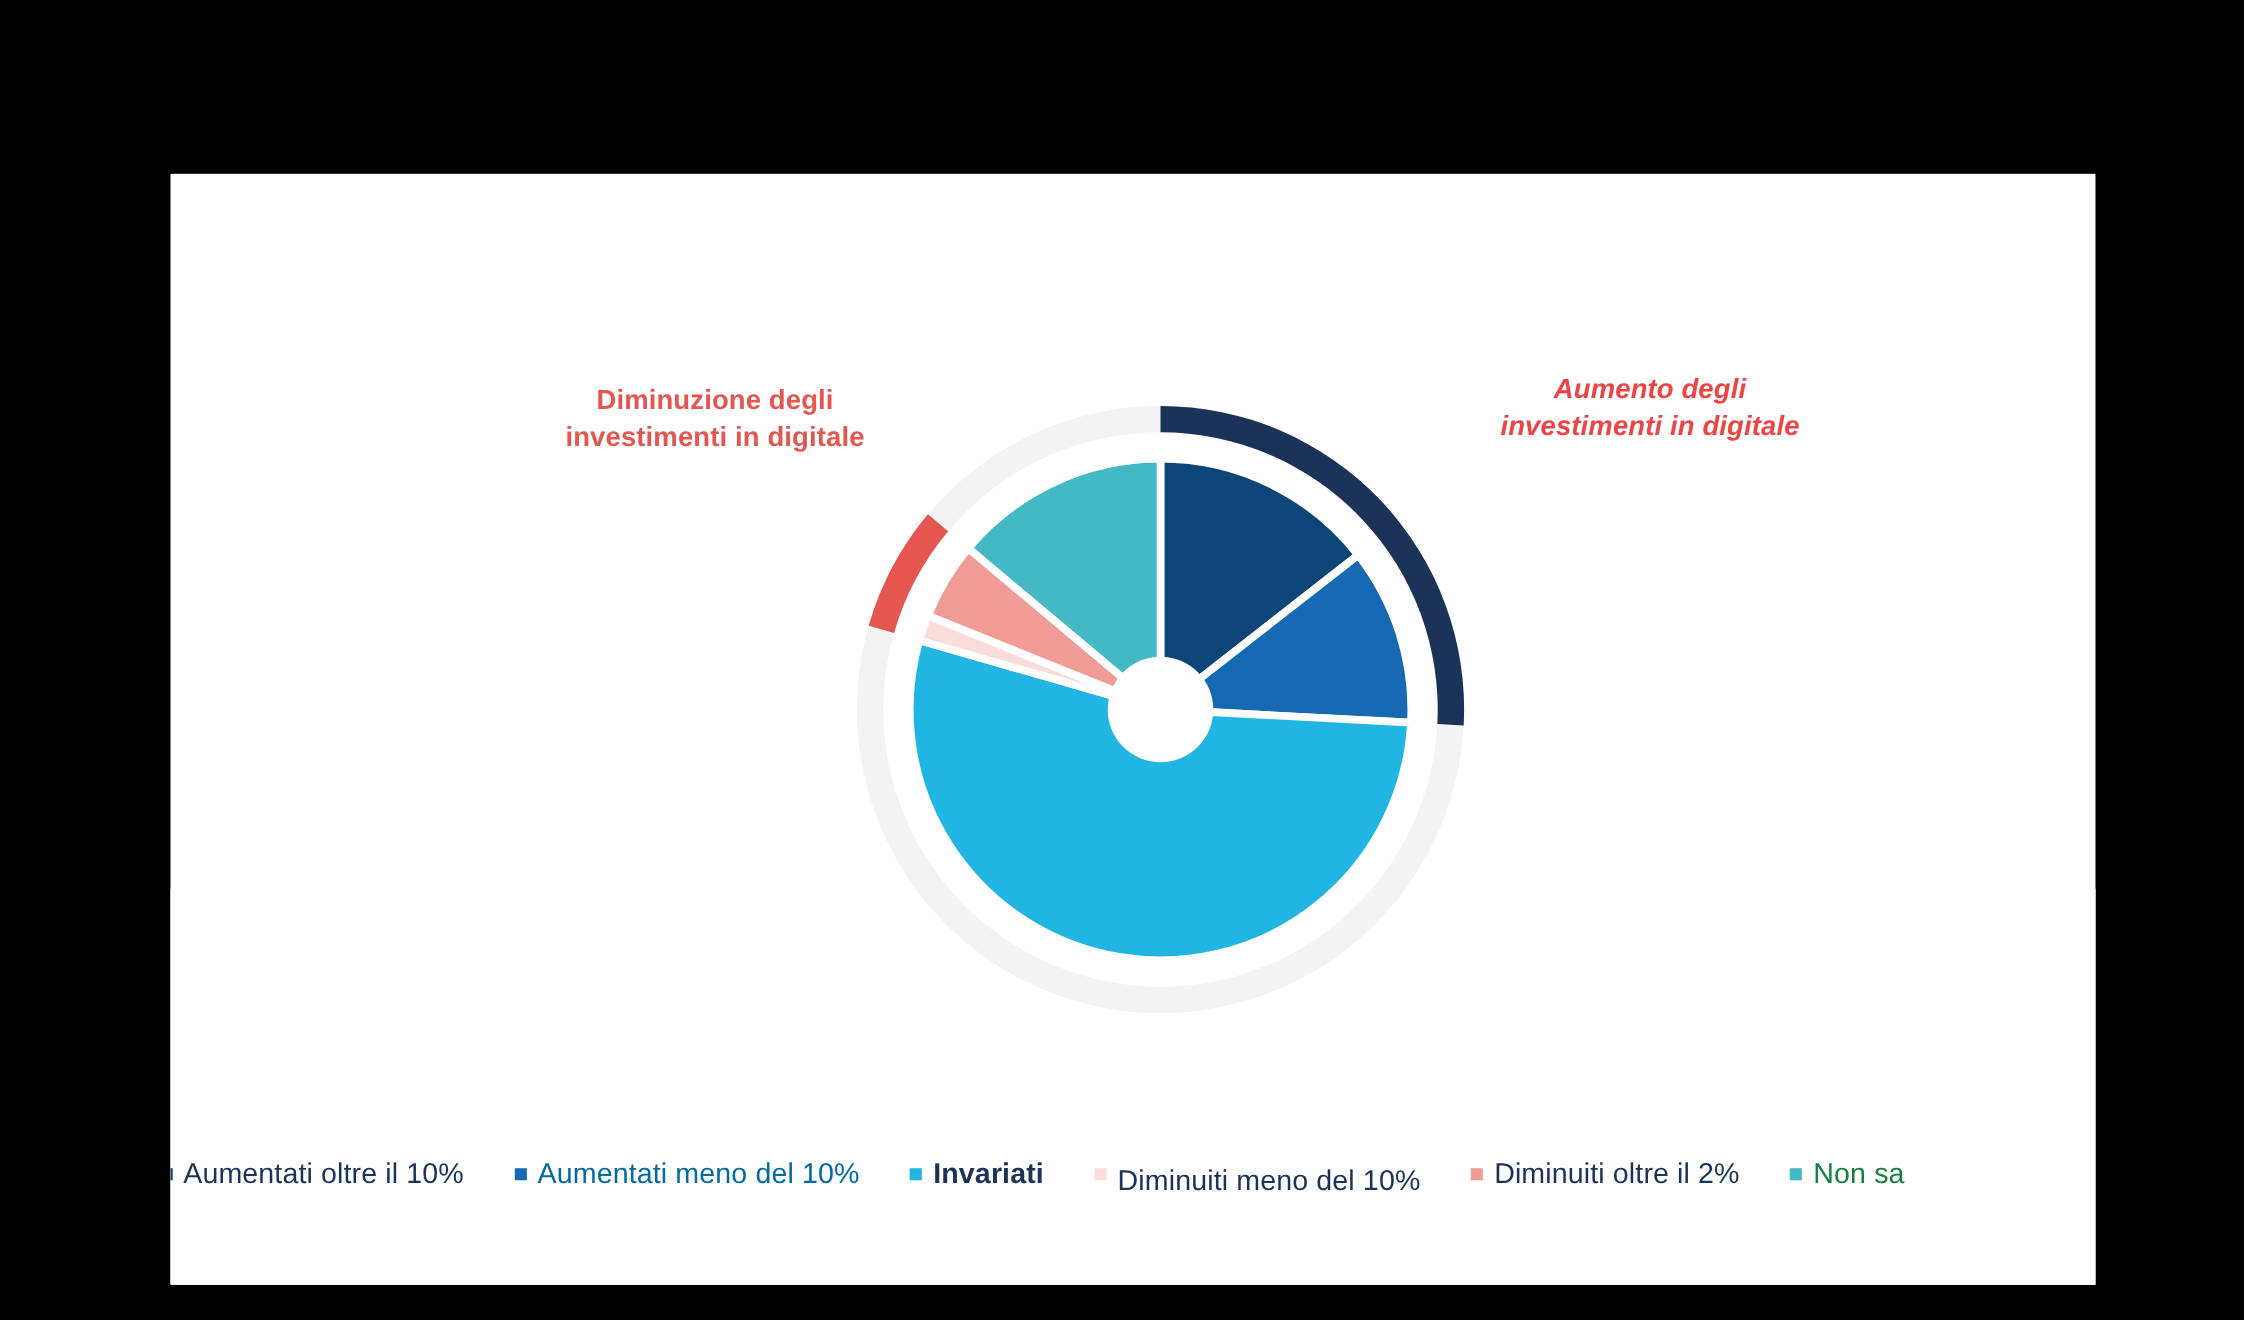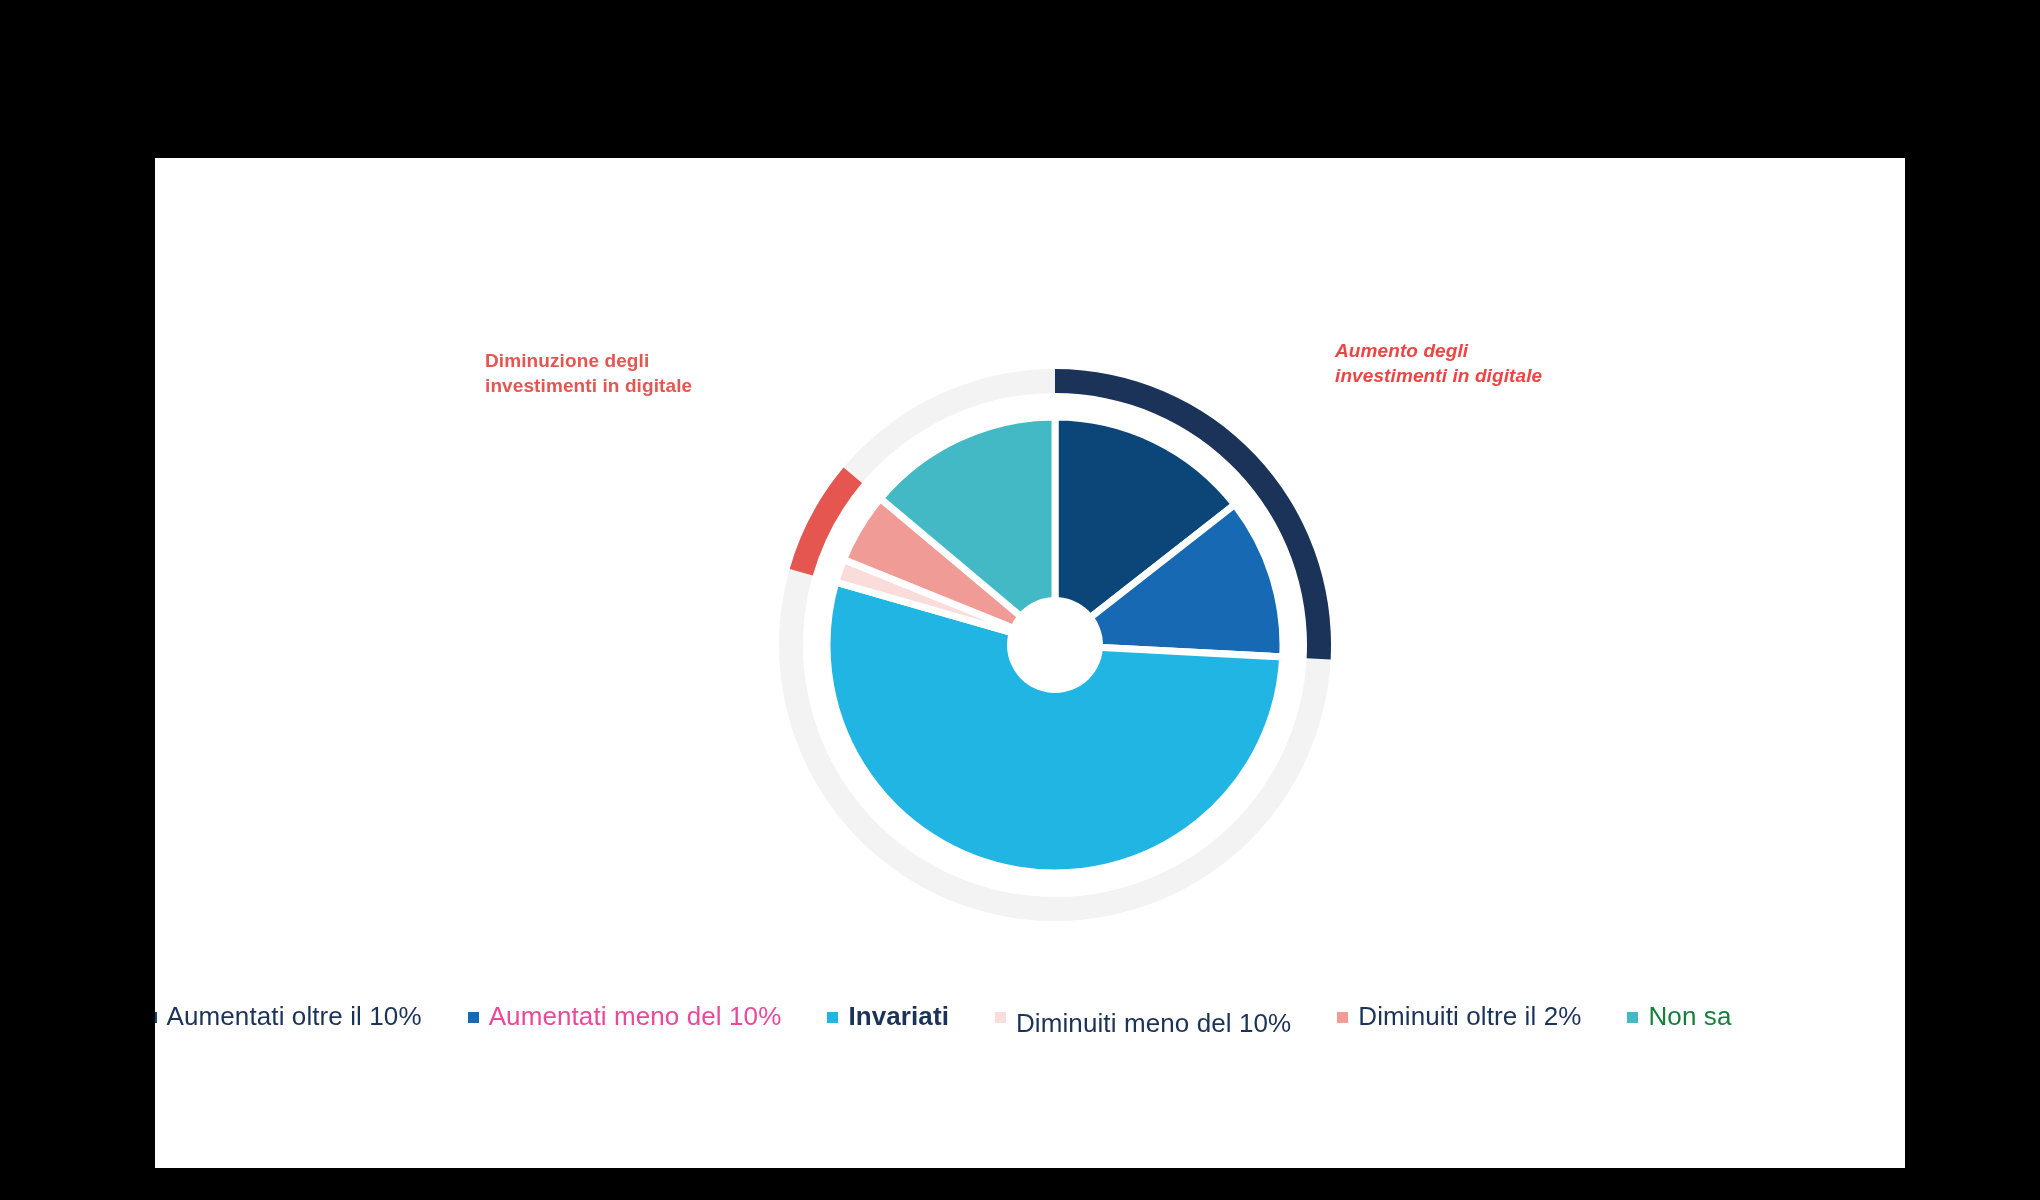--- a/index.html
+++ b/index.html
@@ -38,42 +38,42 @@
   #chart-area{
     position:absolute;
     left:0;top:0;
     width:1750px;height:1010px;
   }
   #donut-svg{position:absolute;left:0;top:0;}
 
   
   .callout{
     position:absolute;
-    font-size:19px;
+    font-size:25px;
     font-weight:bold;
     line-height:1.32;
-    text-align:left;
+    text-align:center;
     letter-spacing:.1px;
     white-space:pre-line;
   }
   #callout-increase{
     left:1180px;top:180px;width:330px;
     color:#ef4444;
     font-style:italic;
   }
   #callout-decrease{
     left:330px;top:190px;width:330px;
     color:#e4564f;
   }
 
   
   #legend{
     position:absolute;
     left:0;
-    top:836px;
+    top:886px;
     width:1567px;
     display:flex;
     justify-content:center;
     align-items:center;
     gap:0px;
   }
   .legend-item{
     display:flex;
     align-items:center;
     gap:10px;
@@ -132,21 +132,21 @@
 investimenti in digitale</div>
     </div>
 
     <div id="legend">
         <div class="legend-item">
           <span class="legend-swatch" style="background: rgb(12, 70, 121);"></span>
           <span class="legend-label" style="color: rgb(27, 51, 89);">Aumentati oltre il 10%</span>
         </div>
         <div class="legend-item">
           <span class="legend-swatch" style="background: rgb(23, 105, 180);"></span>
-          <span class="legend-label" style="color: #ec4899;">Aumentati meno del 10%</span>
+          <span class="legend-label" style="color: #0369a1;">Aumentati meno del 10%</span>
         </div>
         <div class="legend-item">
           <span class="legend-swatch" style="background: rgb(33, 181, 227);"></span>
           <span class="legend-label" style="color: rgb(27, 51, 89); font-weight: bold;">Invariati</span>
         </div>
         <div class="legend-item">
           <span class="legend-swatch" style="background: rgb(250, 221, 219);"></span>
           <span class="legend-label" style="color: rgb(27, 51, 89); margin-top: 14px;">Diminuiti meno del 10%</span>
         </div>
         <div class="legend-item">

